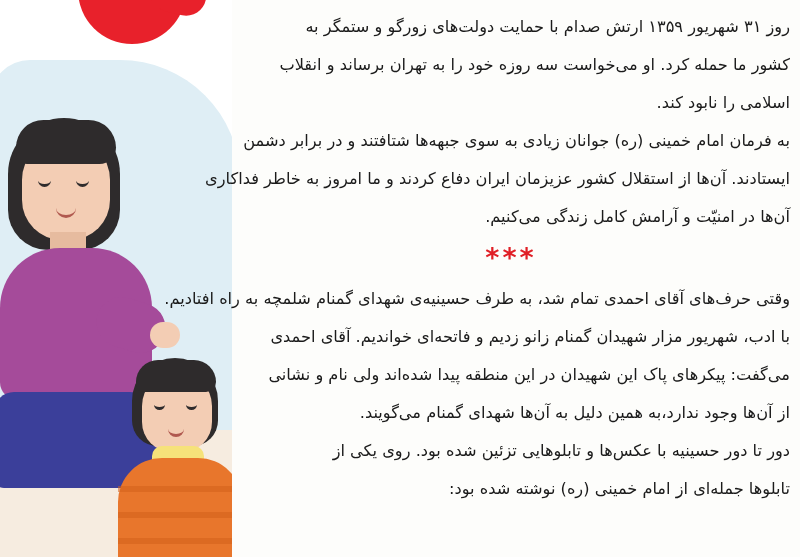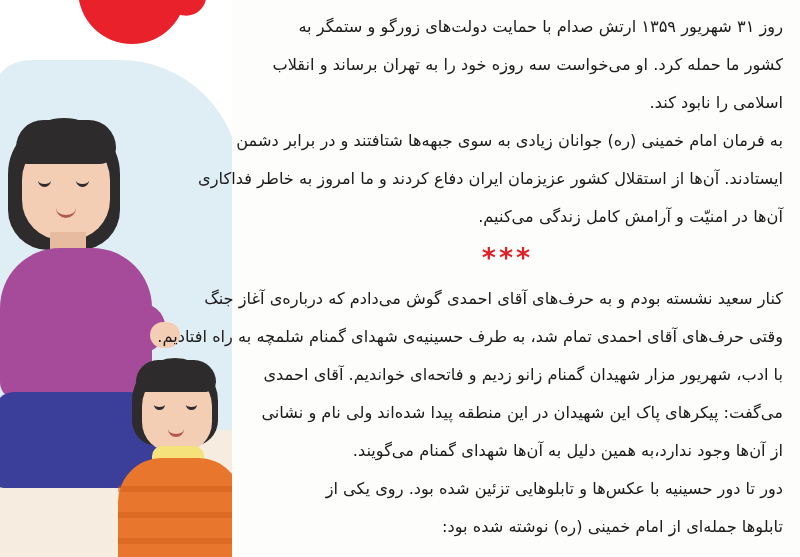--- a/index.html
+++ b/index.html
@@ -230,21 +230,21 @@
     opacity: .55;
   }
 
   
   .text-col {
     position: absolute;
     right: 0;
     top: 0;
     width: 568px;
     height: 557px;
-    padding: 0 17px 0 0;
+    padding: 0 10px 0 0;
     box-sizing: border-box;
   }
   .para {
     margin: 0;
     color: #1b1b1b;
     font-size: 16.2px;
     line-height: 38px;
     text-align: justify;
     direction: rtl;
     white-space: nowrap;
@@ -305,21 +305,20 @@
       <p class="para">کشور ما حمله کرد. او می‌خواست سه روزه خود را به تهران برساند و انقلاب</p>
       <p class="para">اسلامی را نابود کند.</p>
       <p class="para">به فرمان امام خمینی (ره) جوانان زیادی به سوی جبهه‌ها شتافتند و در برابر دشمن</p>
       <p class="para">ایستادند. آن‌ها از استقلال کشور عزیزمان ایران دفاع کردند و ما امروز به خاطر فداکاری</p>
       <p class="para">آن‌ها در امنیّت و آرامش کامل زندگی می‌کنیم.</p>
     </div>
 
     <div class="stars">***</div>
 
     <div class="block">
-      <p class="para">کنار سعید نشسته بودم و به حرف‌های آقای احمدی گوش می‌دادم که درباره‌ی آغاز جنگ</p>
       <p class="para">وقتی حرف‌های آقای احمدی تمام شد، به طرف حسینیه‌ی شهدای گمنام شلمچه به راه افتادیم.</p>
       <p class="para">با ادب، شهریور مزار شهیدان گمنام زانو زدیم و فاتحه‌ای خواندیم. آقای احمدی</p>
       <p class="para">می‌گفت: پیکرهای پاک این شهیدان در این منطقه پیدا شده‌اند ولی نام و نشانی</p>
       <p class="para">از آن‌ها وجود ندارد،به همین دلیل به آن‌ها شهدای گمنام می‌گویند.</p>
       <p class="para">دور تا دور حسینیه با عکس‌ها و تابلوهایی تزئین شده بود. روی یکی از</p>
       <p class="para">تابلوها جمله‌ای از امام خمینی (ره) نوشته شده بود:</p>
 
     </div>
 
   </div>

